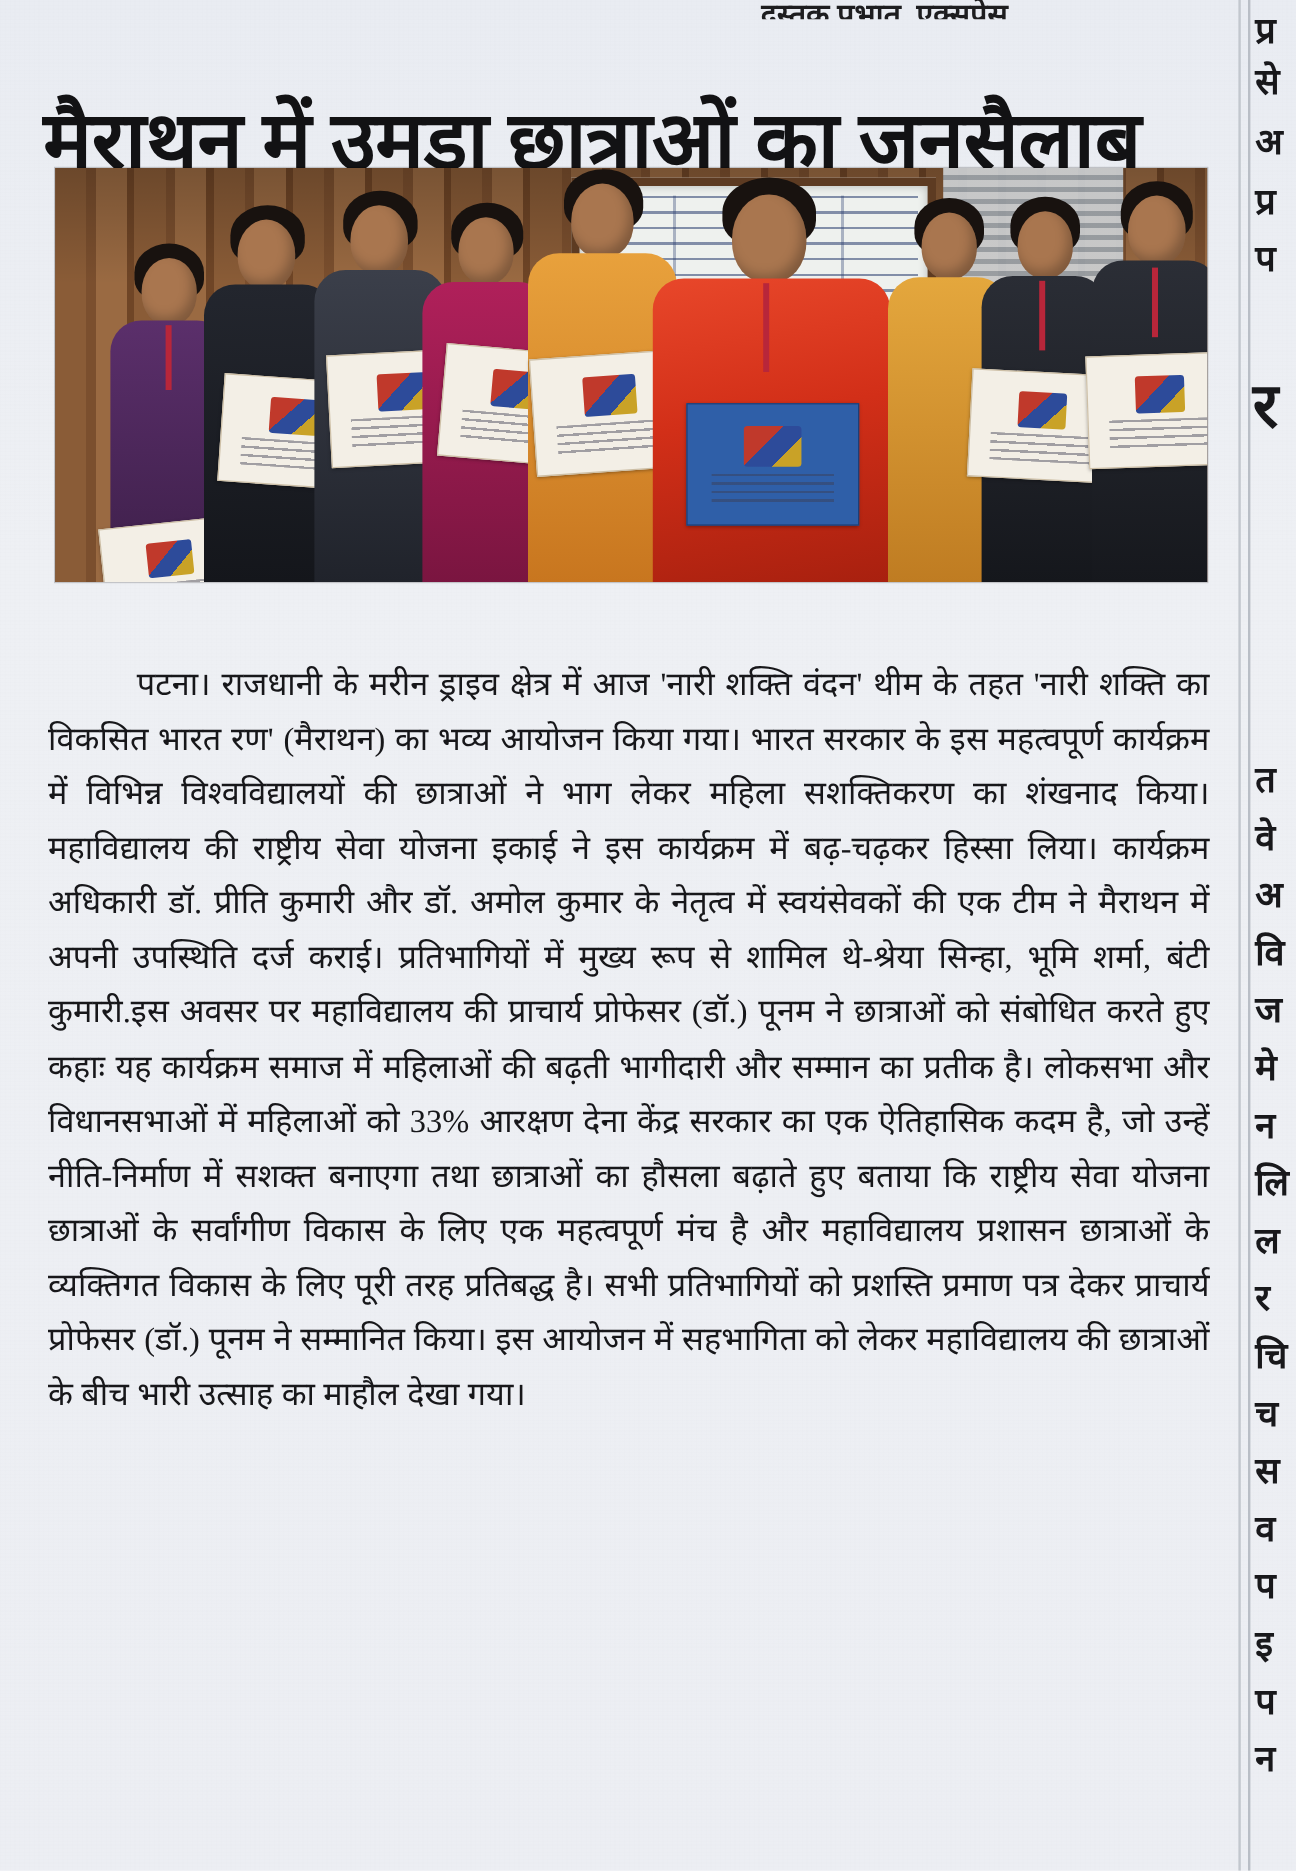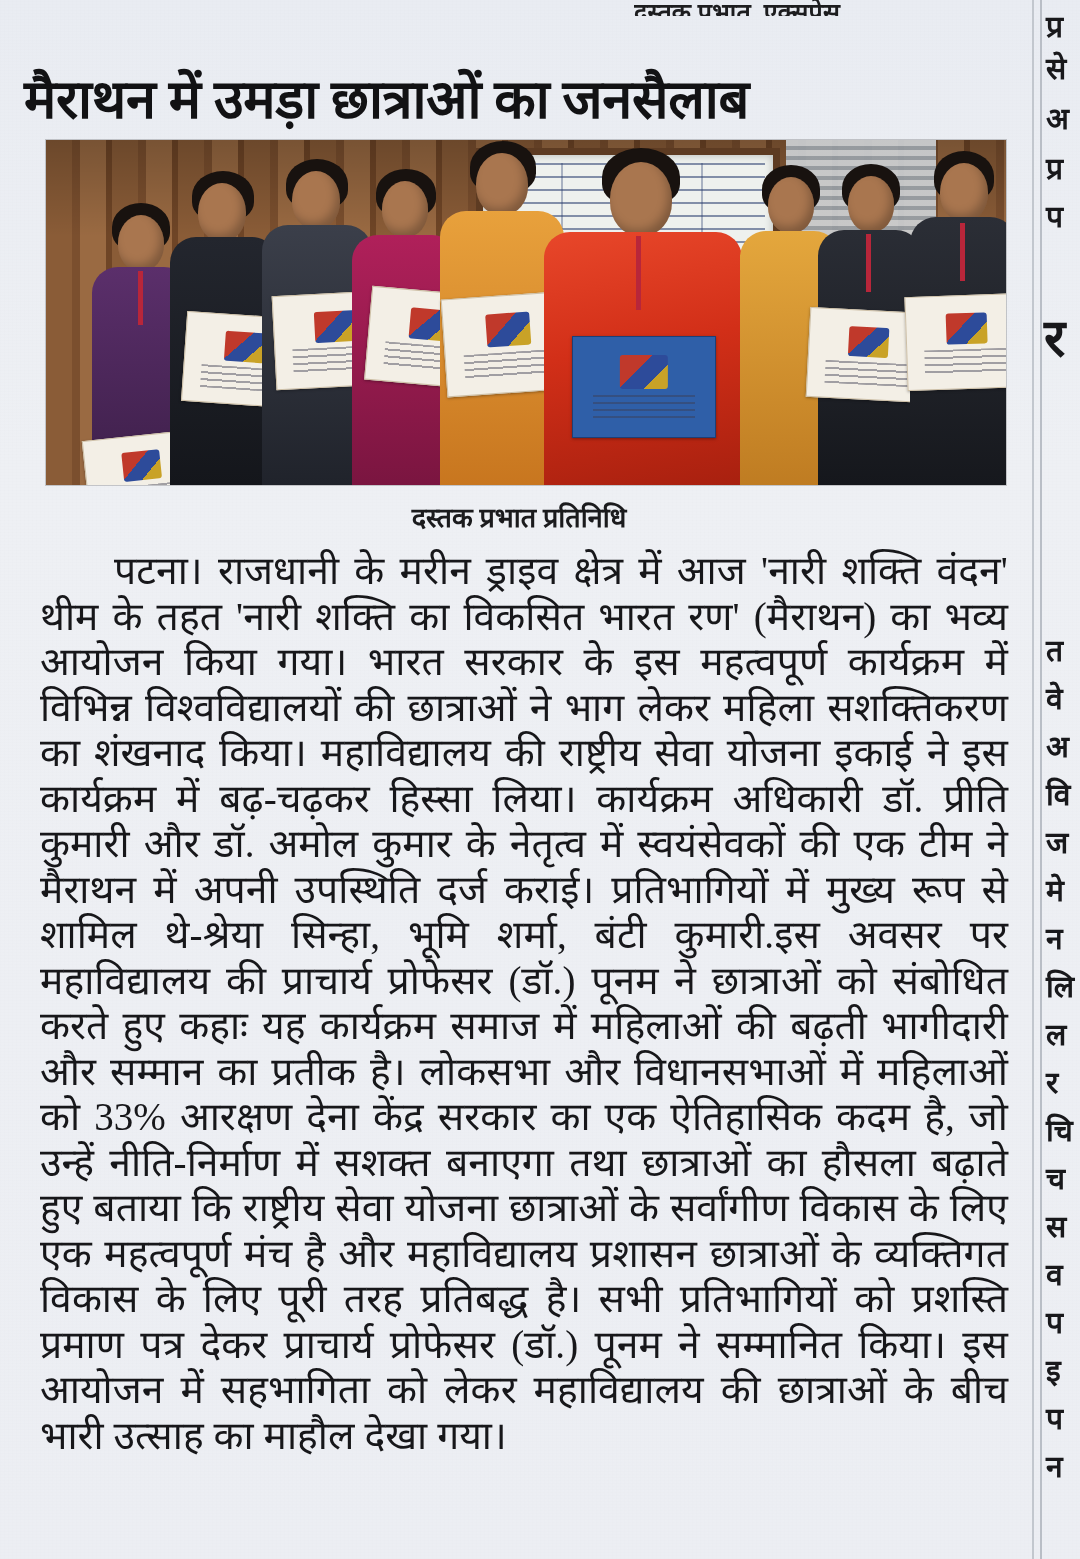--- a/index.html
+++ b/index.html
@@ -54,24 +54,24 @@
     overflow: hidden;
     color: #1d1d1f;
     font-size: 25px;
     font-weight: 700;
     letter-spacing: .2px;
     white-space: nowrap;
   }
 
   .headline {
     position: absolute;
-    left: 0;
+    left: 12px;
     top: 36px;
     width: 980px;
-    font-size: 54px;
+    font-size: 68px;
     line-height: 1.06;
     font-weight: 700;
     color: #121214;
     letter-spacing: -0.3px;
     white-space: nowrap;
   }
 
   
   .photo-wrap {
     position: absolute;
@@ -195,21 +195,21 @@
     text-align: center;
     font-size: 27px;
     font-weight: 700;
     color: #1b1b1d;
   }
   .body-text {
     position: absolute;
     left: 16px;
     top: 548px;
     width: 968px;
-    font-size: 39px;
+    font-size: 27px;
     line-height: 45.5px;
     color: #17171a;
     text-align: justify;
     text-justify: inter-word;
     font-weight: 500;
     letter-spacing: .1px;
   }
   .body-text p { margin: 0; }
   .indent { display: inline-block; width: 74px; }
 
@@ -348,21 +348,20 @@
             <div class="head" style="left:32px;top:18px;width:48px;height:58px;"></div>
             <div class="body" style="left:2px;top:72px;width:106px;height:268px;background:linear-gradient(180deg,#2b2e36,#16181d);"></div>
             <div class="lanyard" style="left:52px;top:78px;height:58px;"></div>
             <div class="cert" style="left:-2px;top:150px;width:120px;height:92px;transform:rotate(-2deg);"></div>
           </div>
 
         </div>
       </div>
     </div>
 
-    <div class="byline">दस्तक प्रभात प्रतिनिधि</div>
 
     <div class="body-text">
       <p><span class="indent"></span><span>पटना। राजधानी के मरीन ड्राइव क्षेत्र में आज 'नारी शक्ति वंदन' थीम के तहत 'नारी शक्ति का विकसित भारत रण' (मैराथन) का भव्य आयोजन किया गया। भारत सरकार के इस महत्वपूर्ण कार्यक्रम में विभिन्न विश्वविद्यालयों की छात्राओं ने भाग लेकर महिला सशक्तिकरण का शंखनाद किया। महाविद्यालय की राष्ट्रीय सेवा योजना इकाई ने इस कार्यक्रम में बढ़-चढ़कर हिस्सा लिया। कार्यक्रम अधिकारी डॉ. प्रीति कुमारी और डॉ. अमोल कुमार के नेतृत्व में स्वयंसेवकों की एक टीम ने मैराथन में अपनी उपस्थिति दर्ज कराई। प्रतिभागियों में मुख्य रूप से शामिल थे-श्रेया सिन्हा, भूमि शर्मा, बंटी कुमारी.इस अवसर पर महाविद्यालय की प्राचार्य प्रोफेसर (डॉ.) पूनम ने छात्राओं को संबोधित करते हुए कहाः यह कार्यक्रम समाज में महिलाओं की बढ़ती भागीदारी और सम्मान का प्रतीक है। लोकसभा और विधानसभाओं में महिलाओं को 33% आरक्षण देना केंद्र सरकार का एक ऐतिहासिक कदम है, जो उन्हें नीति-निर्माण में सशक्त बनाएगा तथा छात्राओं का हौसला बढ़ाते हुए बताया कि राष्ट्रीय सेवा योजना छात्राओं के सर्वांगीण विकास के लिए एक महत्वपूर्ण मंच है और महाविद्यालय प्रशासन छात्राओं के व्यक्तिगत विकास के लिए पूरी तरह प्रतिबद्ध है। सभी प्रतिभागियों को प्रशस्ति प्रमाण पत्र देकर प्राचार्य प्रोफेसर (डॉ.) पूनम ने सम्मानित किया। इस आयोजन में सहभागिता को लेकर महाविद्यालय की छात्राओं के बीच भारी उत्साह का माहौल देखा गया।</span></p>
     </div>
 
   </div>
 
   <div class="col-rule"></div>
 
   <div class="right-col">

